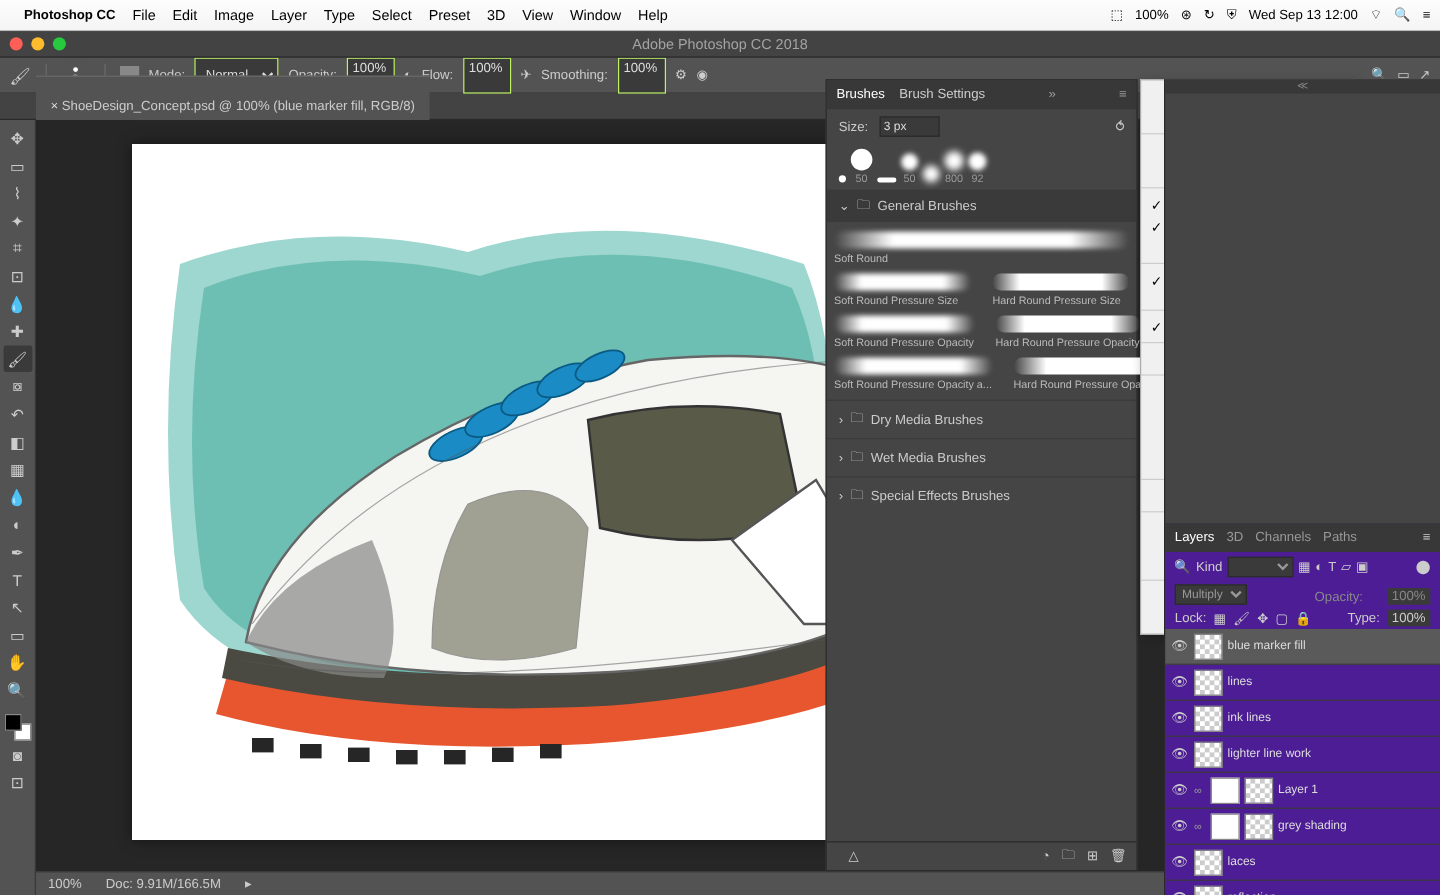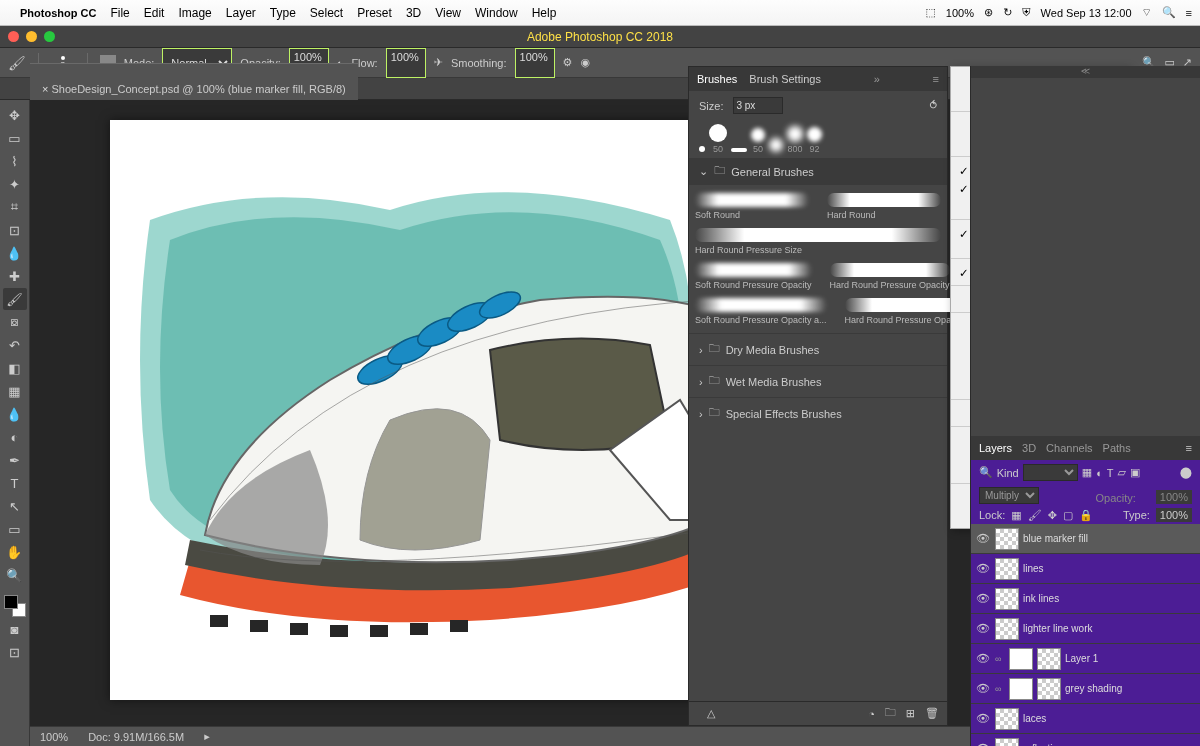--- a/index.html
+++ b/index.html
@@ -7,21 +7,21 @@
 .menubar{height:26px;background:linear-gradient(#fdfdfd,#f4f4f4);display:flex;align-items:center;padding:0 8px;color:#000;border-bottom:1px solid #bbb}
 .menubar .apple{font-size:14px;margin-right:12px}
 .menubar .appname{font-weight:600;margin-right:14px;color:#000}
 .menubar .mitem{margin-right:14px;color:#000;font-size:12px}
 .menubar .right{margin-left:auto;display:flex;align-items:center;gap:10px;color:#000;font-size:12px}
 .menubar .right span{color:#000}
 .titlebar{height:22px;background:#434343;display:flex;align-items:center;justify-content:center;position:relative;border-bottom:1px solid #2a2a2a}
 .traffic{position:absolute;left:8px;display:flex;gap:7px}
 .traffic span{width:11px;height:11px;border-radius:50%}
 .tr-red{background:#ff5f56}.tr-yel{background:#ffbd2e}.tr-grn{background:#27c93f}
-.titlebar .title{color:#fde047;font-size:12px}
+.titlebar .title{color:#a3a3a3;font-size:12px}
 .optionsbar{height:30px;background:#535353;display:flex;align-items:center;padding:0 8px;gap:8px;border-bottom:1px solid #383838}
 .optionsbar .sep{width:1px;height:20px;background:#6a6a6a;margin:0 4px}
 .optionsbar .lbl{color:#ccc;font-size:11px}
 .optionsbar select,.optionsbar .numbox{background:#3a3a3a;border:1px solid #bef264;color:#ddd;font-size:11px;padding:2px 4px;height:30px}
 .optionsbar select{width:70px}
 .optionsbar .numbox{width:40px}
 .optionsbar .brushprev{width:24px;height:24px;background:#535353;display:flex;flex-direction:column;align-items:center;justify-content:center}
 .optionsbar .brushprev .dot{width:4px;height:4px;background:#fff;border-radius:50%}
 .optionsbar .right{margin-left:auto;display:flex;gap:8px}
 .tabbar{height:22px;background:#434343;display:flex;align-items:center;padding-left:30px;border-bottom:1px solid #2a2a2a}
@@ -285,26 +285,26 @@
     <span>⌄</span>
     <span>🗀</span>
     <span>General Brushes</span>
   </div>
   <div class="brush-list" id="brush-list">
       <div class="brush-item">
         <div class="col">
           <div class="brush-stroke soft"></div>
           <div class="brush-name">Soft Round</div>
         </div>
-        <div class="col">
-          <div class="brush-stroke"></div>
-          <div class="brush-name">Hard Round</div>
-        </div>
       </div>
       <div class="brush-item">
+        <div class="col">
+          <div class="brush-stroke soft"></div>
+          <div class="brush-name">Soft Round Pressure Size</div>
+        </div>
         <div class="col">
           <div class="brush-stroke"></div>
           <div class="brush-name">Hard Round Pressure Size</div>
         </div>
       </div>
       <div class="brush-item">
         <div class="col">
           <div class="brush-stroke soft"></div>
           <div class="brush-name">Soft Round Pressure Opacity</div>
         </div>

